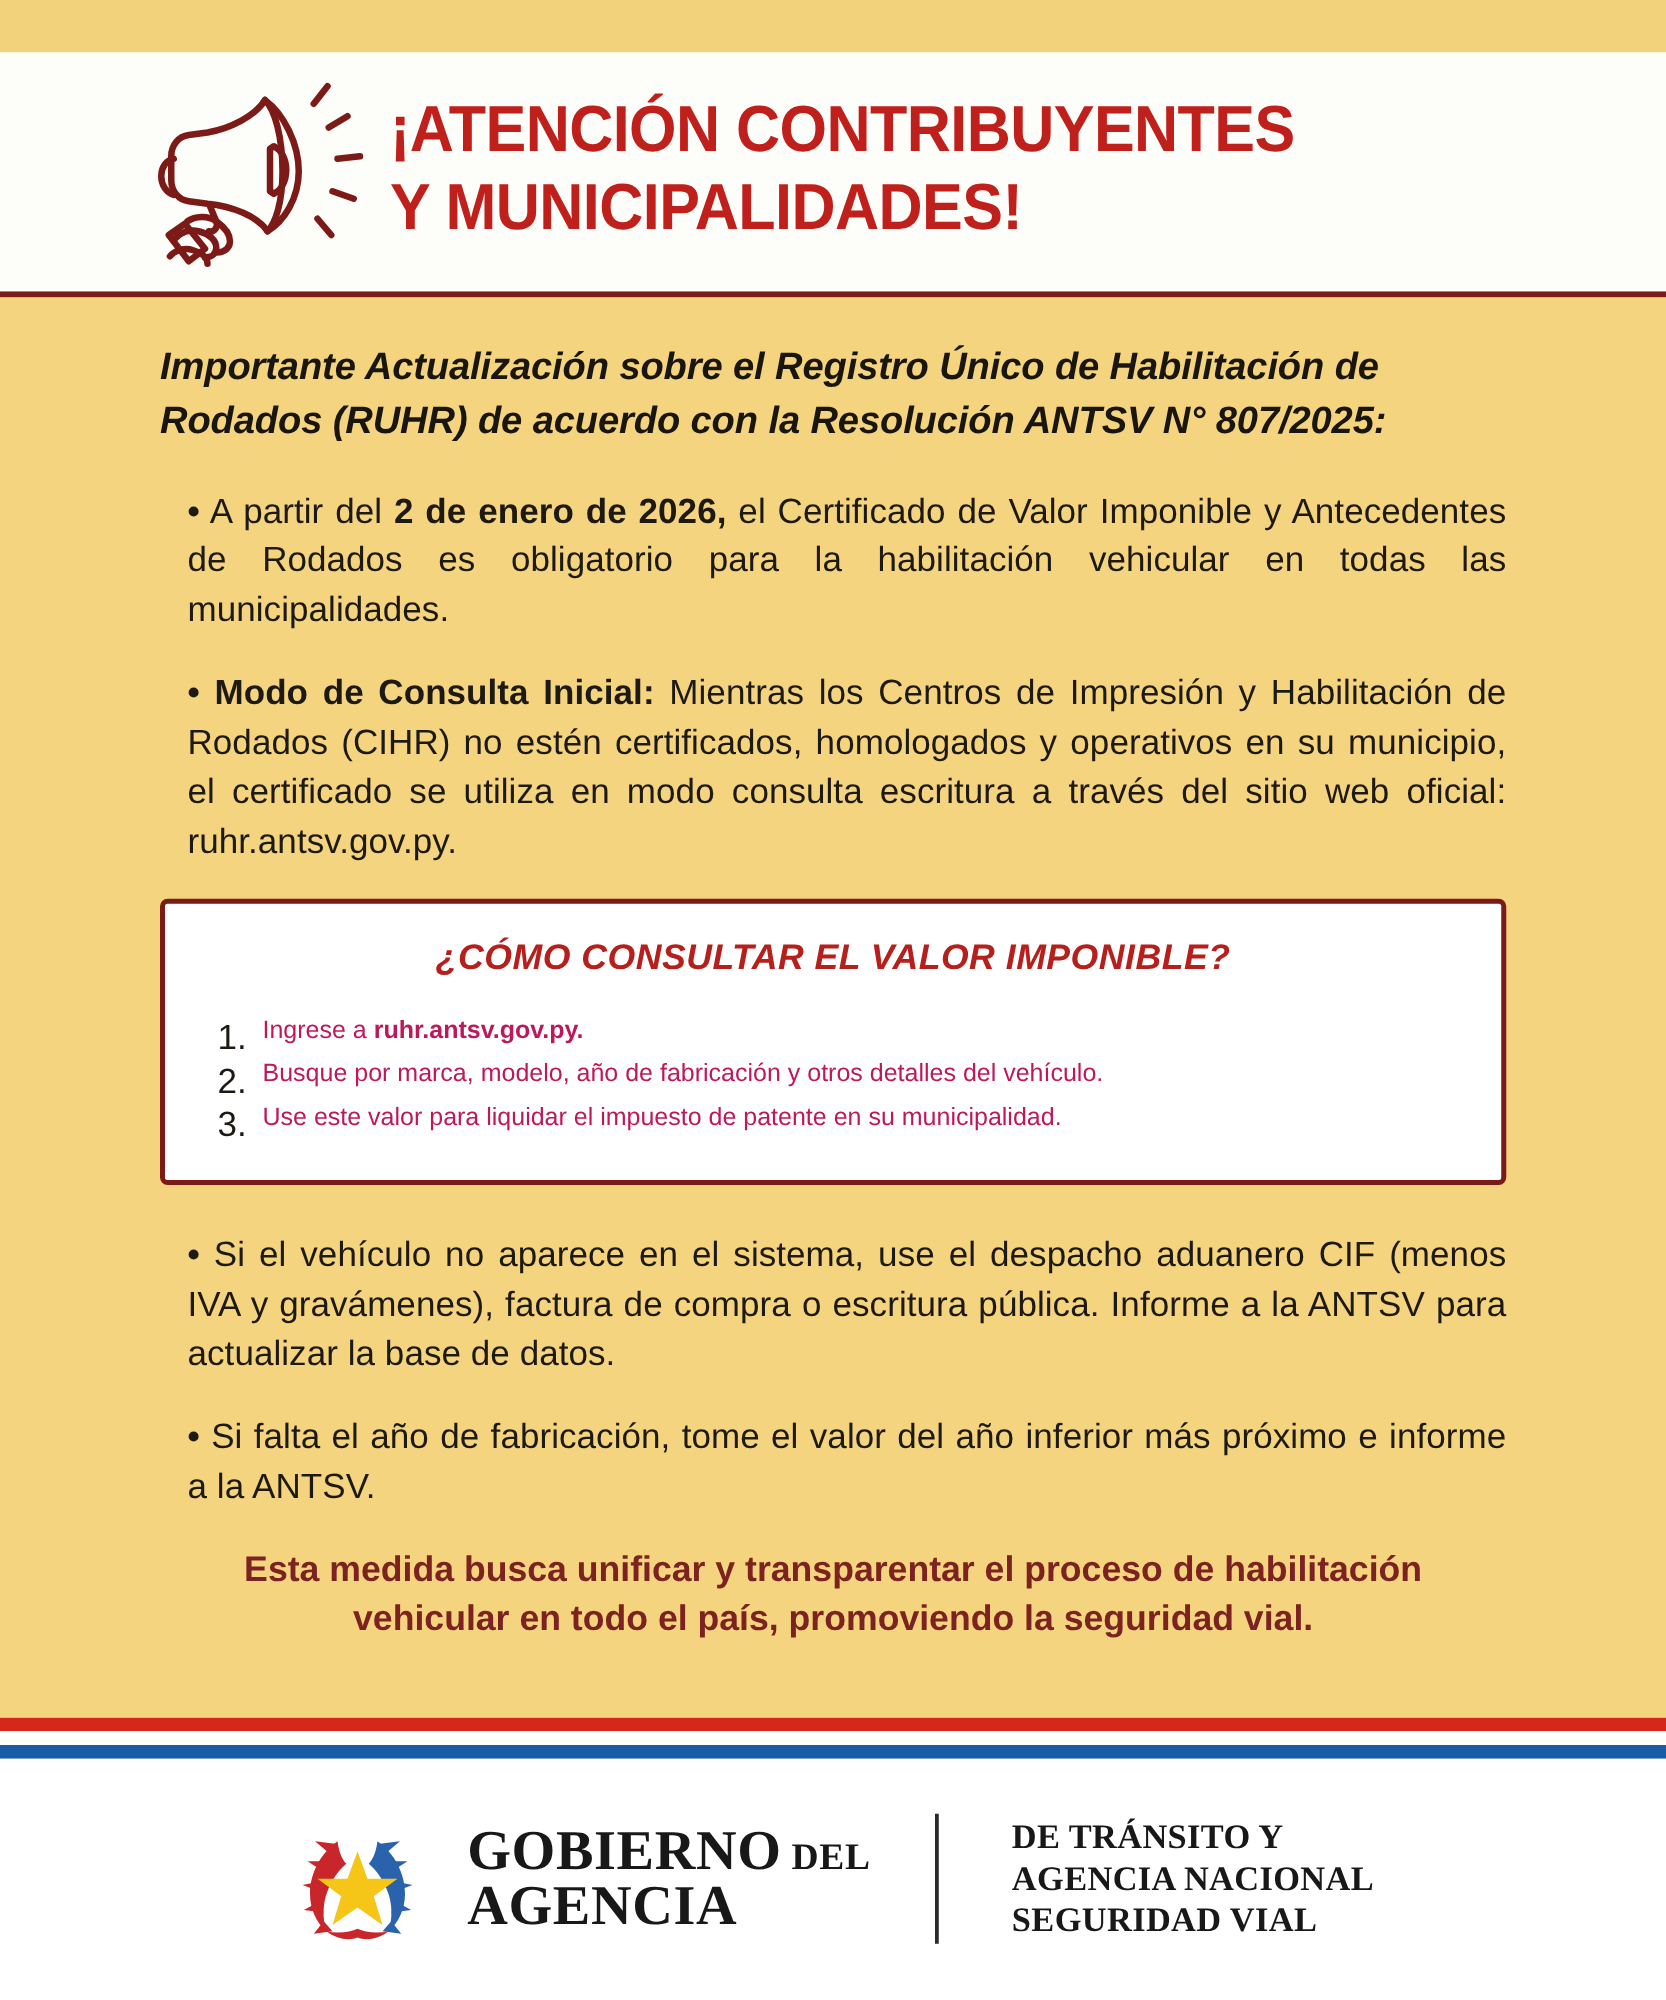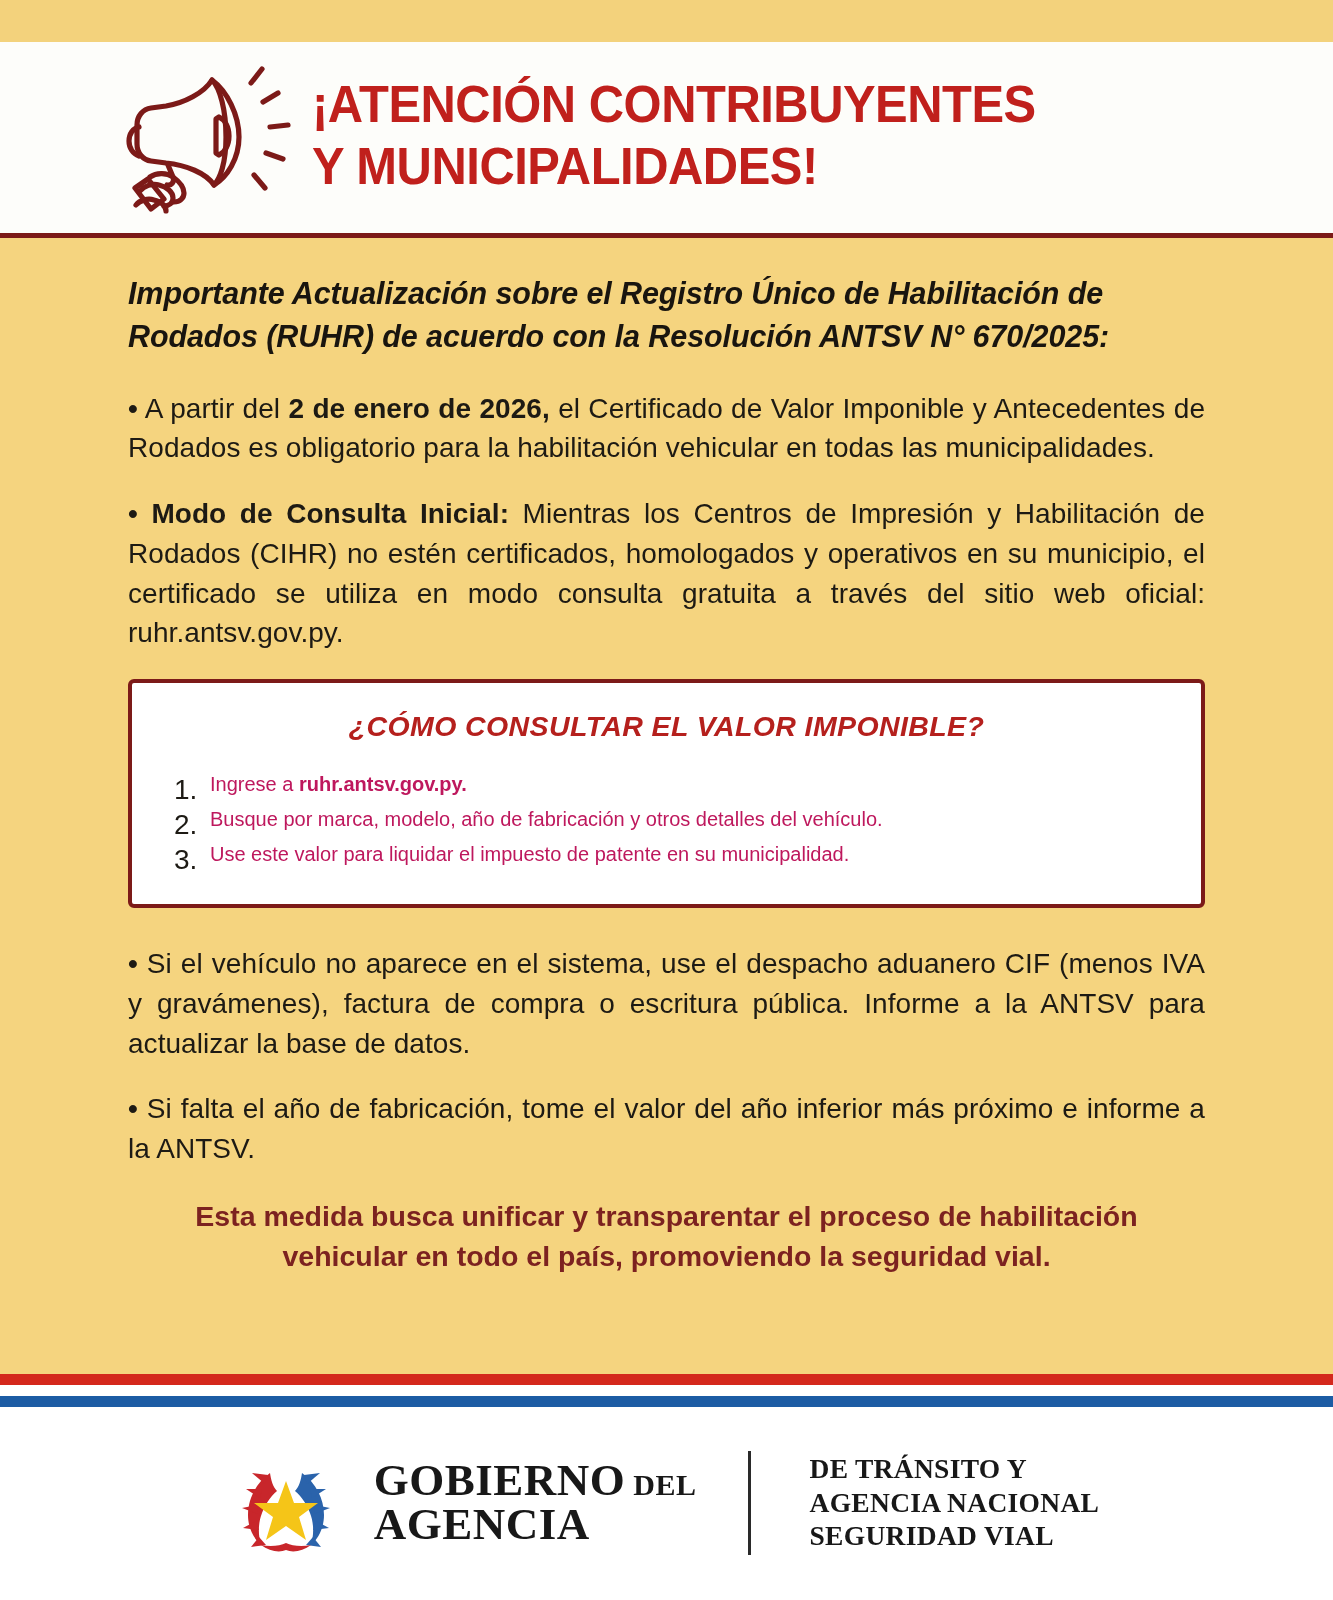--- a/index.html
+++ b/index.html
@@ -90,20 +90,21 @@
   }
 
   .para {
     font-family: "Liberation Sans Narrow", "Liberation Sans", sans-serif;
     font-size: 28px;
     line-height: 1.42;
     color: #1d1a14;
     text-align: justify;
     margin-bottom: 26px;
     letter-spacing: 0.05px;
+    margin-left: 22px;
   }
 
   .para .b { font-weight: 700; }
   .para .bullet { font-weight: 700; }
 
   
   .card {
     margin-top: 8px;
     background: #ffffff;
     border: 4px solid #7c1a18;
@@ -252,28 +253,28 @@
     <div class="header-titles">
       <div class="header-line">¡ATENCIÓN CONTRIBUYENTES</div>
       <div class="header-line">Y MUNICIPALIDADES!</div>
     </div>
   </div>
 
   <div class="header-rule"></div>
 
   <div class="body-area">
 
-    <div class="intro">Importante Actualización sobre el Registro Único de Habilitación de Rodados (RUHR) de acuerdo con la Resolución ANTSV N° 670/2025:</div>
+    <div class="intro">Importante Actualización sobre el Registro Único de Habilitación de Rodados (RUHR) de acuerdo con la Resolución ANTSV N° 807/2025:</div>
 
     <p class="para">
       <span class="bullet">•</span><span> A partir del </span><span class="b">2 de enero de 2026,</span><span> el Certificado de Valor Imponible y Antecedentes de Rodados es obligatorio para la habilitación vehicular en todas las municipalidades.</span>
     </p>
 
     <p class="para">
-      <span class="bullet">•</span><span> </span><span class="b">Modo de Consulta Inicial:</span><span> Mientras los Centros de Impresión y Habilitación de Rodados (CIHR) no estén certificados, homologados y operativos en su municipio, el certificado se utiliza en modo consulta gratuita a través del sitio web oficial: ruhr.antsv.gov.py.</span>
+      <span class="bullet">•</span><span> </span><span class="b">Modo de Consulta Inicial:</span><span> Mientras los Centros de Impresión y Habilitación de Rodados (CIHR) no estén certificados, homologados y operativos en su municipio, el certificado se utiliza en modo consulta escritura a través del sitio web oficial: ruhr.antsv.gov.py.</span>
     </p>
 
     <div class="card">
       <div class="card-title">¿CÓMO CONSULTAR EL VALOR IMPONIBLE?</div>
       <ol class="card-list">
         <li><span>Ingrese a </span><span class="b">ruhr.antsv.gov.py.</span></li>
         <li><span>Busque por marca, modelo, año de fabricación y otros detalles del vehículo.</span></li>
         <li><span>Use este valor para liquidar el impuesto de patente en su municipalidad.</span></li>
       </ol>
     </div>

